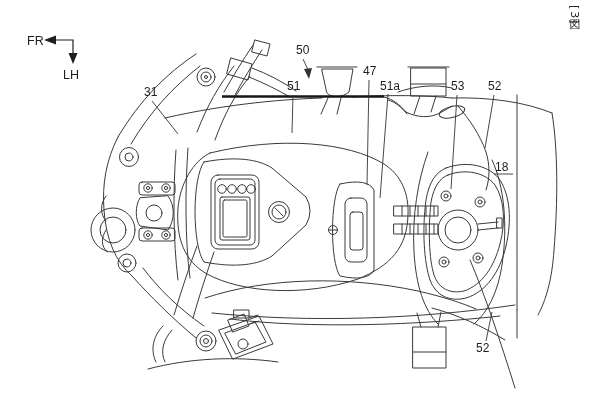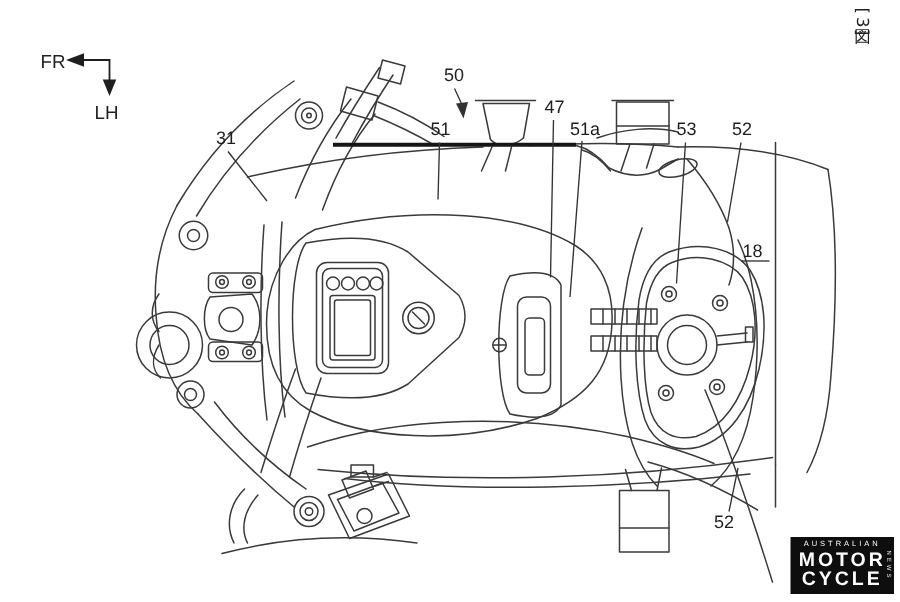--- a/index.html
+++ b/index.html
@@ -208,20 +208,14 @@
     <text x="380" y="90">51a</text>
     <text x="451" y="90">53</text>
     <text x="488" y="90">52</text>
     <text x="495" y="171">18</text>
     <text x="476" y="352">52</text>
   </g>
 </svg>
 
 <div class="figure-tag">[図3]</div>
 
-<div class="logo">
-  <div class="logo-banner">AUSTRALIAN</div>
-  <div class="logo-word">MOTOR</div>
-  <div class="logo-word">CYCLE</div>
-  <div class="logo-side">NEWS</div>
+
 </div>
 
-</div>
-
 </body></html>

